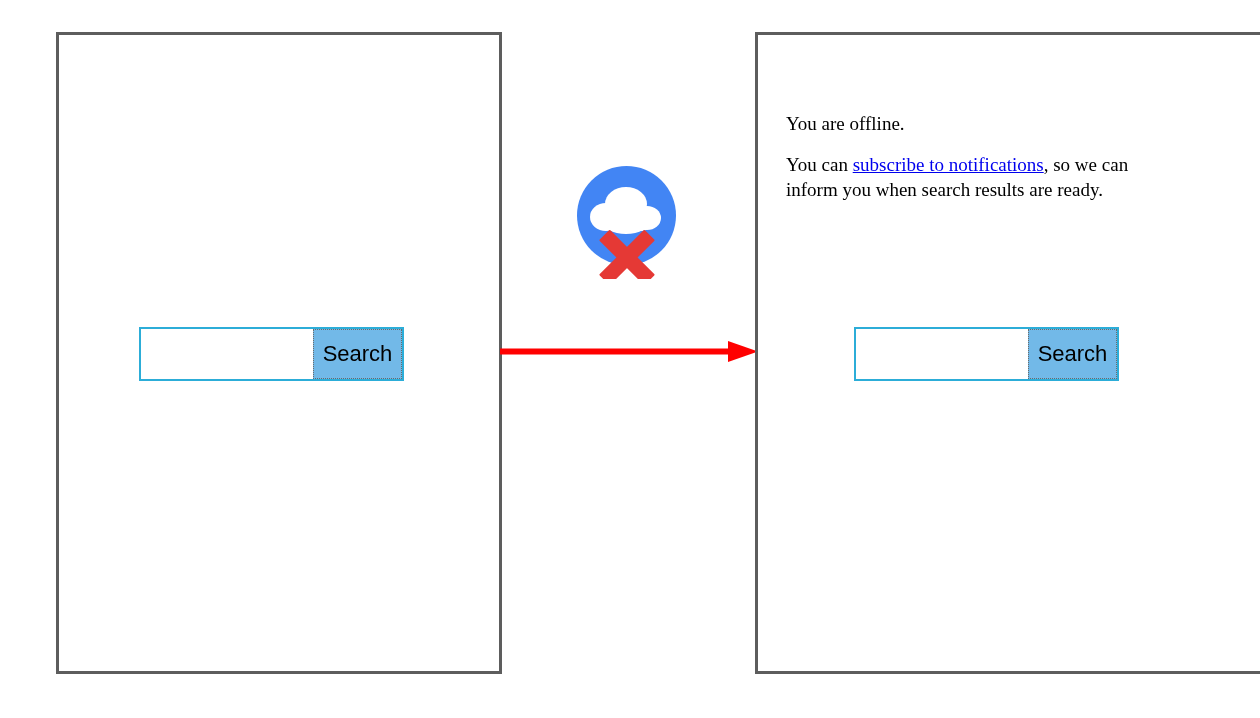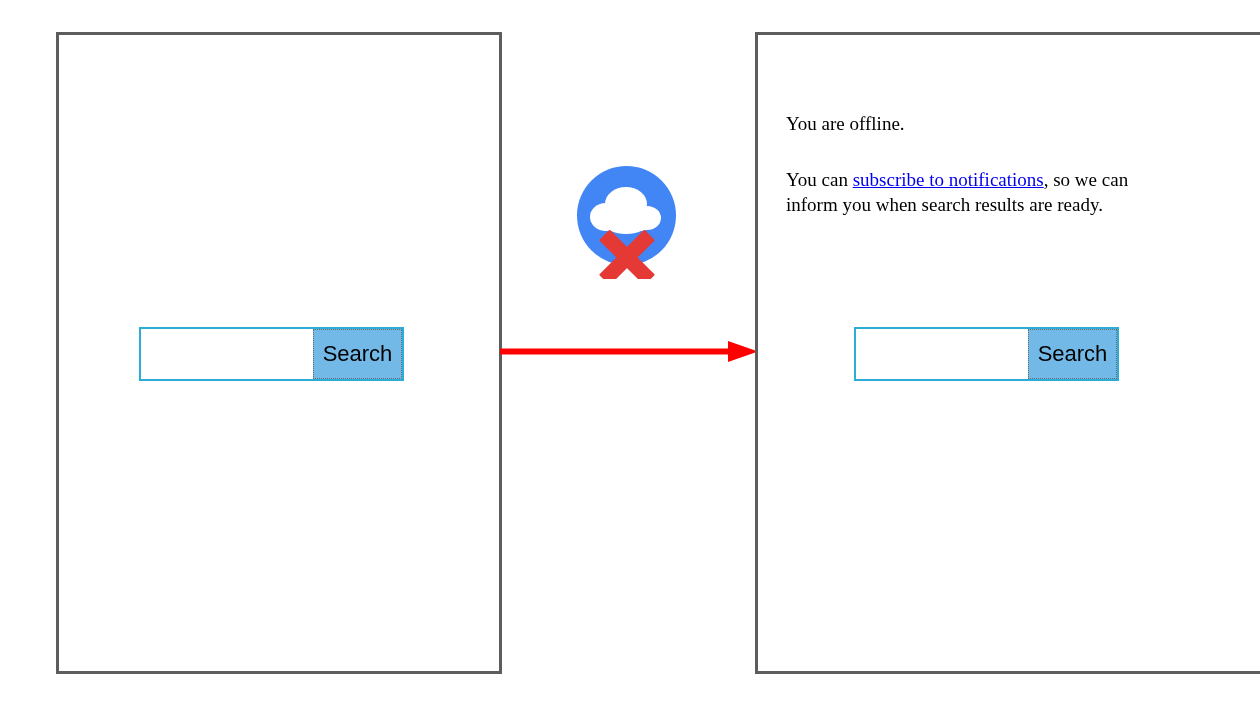--- a/index.html
+++ b/index.html
@@ -48,21 +48,21 @@
     width: 392px;
     font-family: "Liberation Serif", serif;
     font-size: 19px;
     line-height: 25px;
     color: #000000;
   }
   .message-line {
     margin: 0;
   }
   .message-line + .message-line {
-    margin-top: 31px;
+    margin-top: 16px;
   }
   .offline-link {
     color: #0000ee;
     text-decoration: underline;
     cursor: pointer;
   }
 
   
   .search-widget {
     position: absolute;

